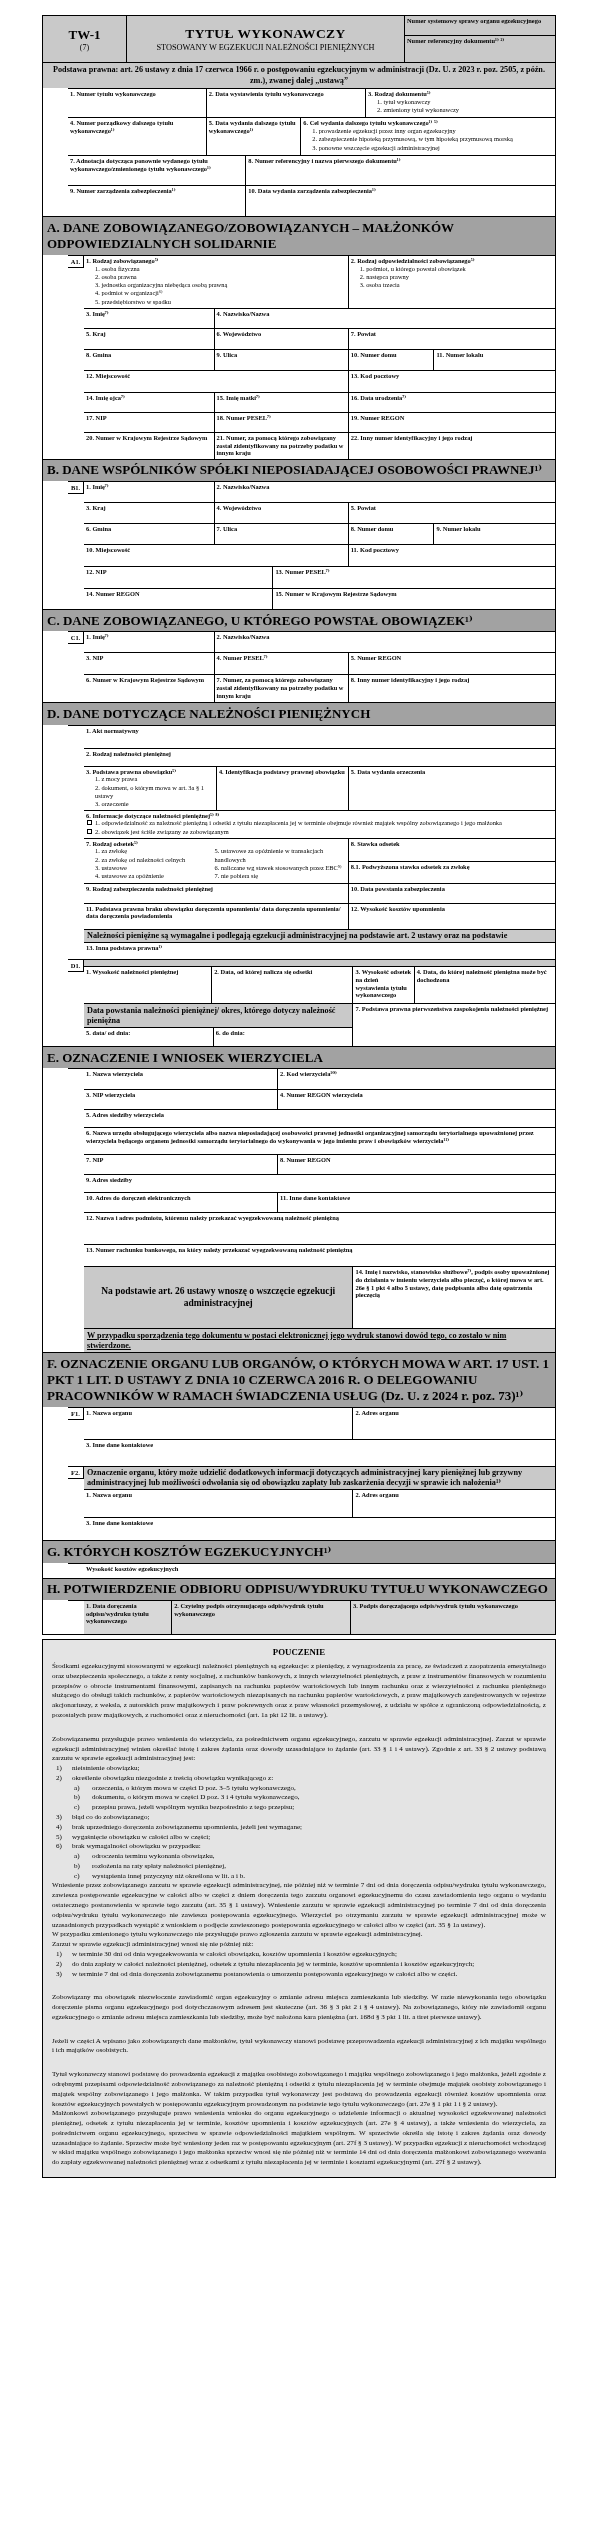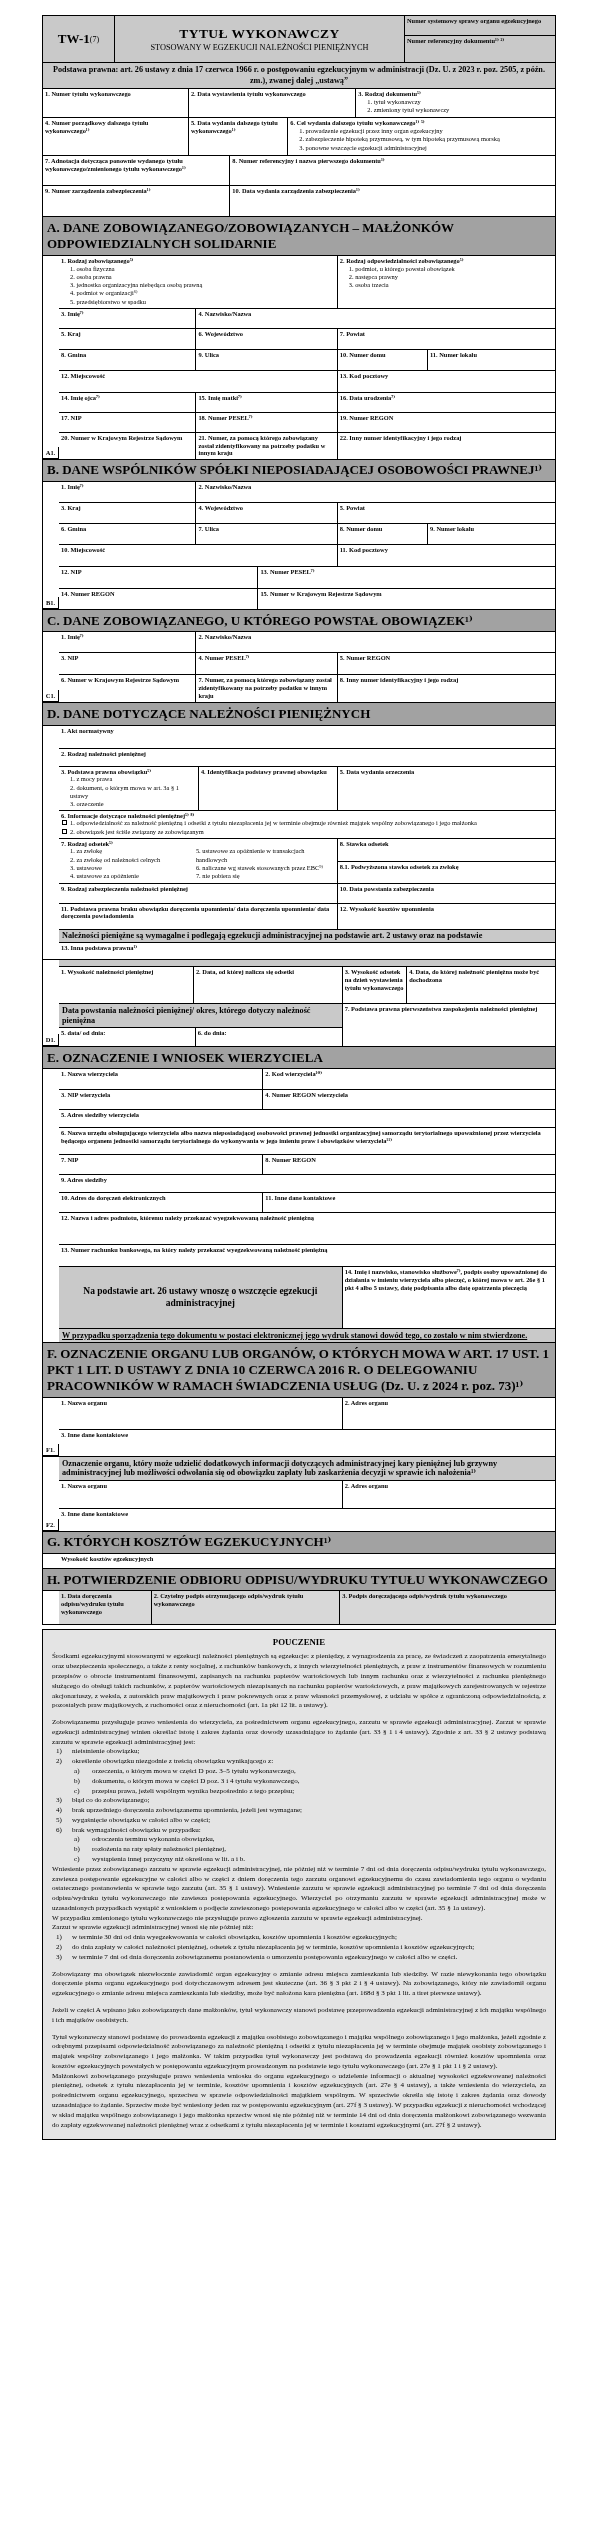--- a/index.html
+++ b/index.html
@@ -7,40 +7,40 @@
   body {
     width:600px; height:2545px; position:relative;
     font-family:"Liberation Serif","DejaVu Serif",serif;
     color:#000;
   }
   .form-wrap { position:absolute; left:42px; top:15px; width:514px; }
   .form-main { border:1.5px solid #000; }
 
   
   .hdr-row { display:flex; height:46px; background:#c9c9c9; }
-  .hdr-code { width:72px; border-right:1px solid #000; display:flex; flex-direction:row;
+  .hdr-code { width:84px; border-right:1px solid #000; display:flex; flex-direction:column;
               align-items:center; justify-content:center; }
   .hdr-code .code { font-size:13px; font-weight:bold; }
   .hdr-code .ver  { font-size:8px; }
   .hdr-title { flex:1; border-right:1px solid #000; display:flex; flex-direction:column;
                align-items:center; justify-content:center; text-align:center; }
   .hdr-title .t1 { font-size:13.5px; font-weight:bold; letter-spacing:.4px; }
   .hdr-title .t2 { font-size:8.3px; margin-top:1px; }
   .hdr-boxes { width:150px; display:flex; flex-direction:column; }
   .hdr-box { flex:1; padding:1px 2px; }
   .hdr-box:first-child { flex:0 0 19px; }
   .hdr-box + .hdr-box { border-top:1px solid #000; }
   .hdr-legal { border-top:1px solid #000; background:#c9c9c9; text-align:center;
                font-weight:bold; font-size:8.2px; line-height:1.3; padding:2px 6px; }
 
   
   #form-body > * { border-top:1px solid #000; }
   .section-bar { background:#a2a2a2; font-weight:bold; font-size:13px; line-height:1.25;
                  padding:2.5px 4px; }
-  .grid-block { display:flex; align-items:flex-end; }
+  .grid-block { display:flex; align-items:flex-start;margin-left:25px; }
   .strip { width:16px; flex:none; background:#aeaeae; border-right:1px solid #000;
            display:flex; flex-direction:column; }
   .strip-label { background:#fff; border-bottom:1px solid #000; text-align:center;
                  font-size:6.5px; font-weight:bold; padding:2px 0; }
   .rows { flex:1; display:flex; flex-direction:column; min-width:0; }
   .form-row { display:flex; align-items:stretch; }
   .form-row + .form-row { border-top:1px solid #000; }
   .fcell { padding:1px 2px; overflow:hidden; min-width:0; }
   .fcell + .fcell { border-left:1px solid #000; }
   .flabel { display:block; font-size:6.4px; font-weight:bold; line-height:1.2; }
@@ -61,21 +61,21 @@
   .fcell.nested { padding:0; display:flex; flex-direction:column; }
   .fcell.nested .form-row:last-child { flex:1; }
   .fcell.stacked { padding:0; display:flex; flex-direction:column; }
   .fcell.stacked .fcell { width:100% !important; border-left:none; flex:1; }
   .fcell.stacked .fcell + .fcell { border-top:1px solid #000; }
 
   
   .pouczenie { border:1px solid #000; background:#e4e4e4; margin-top:4px;
                padding:4px 9px 9px; font-size:7.1px; line-height:1.38; }
   .pz-title { text-align:center; font-weight:bold; font-size:8.8px; margin:2px 0 4px; }
-  .pz-p  { margin-top:7px; text-align:justify; }
+  .pz-p  { margin-top:14px; text-align:justify; }
   .pz-p0 { text-align:justify; }
   .pz-li1 { display:flex; }
   .pz-li1 > .pz-m { width:20px; padding-left:4px; flex:none; }
   .pz-li2 { display:flex; padding-left:22px; }
   .pz-li2 > .pz-m { width:18px; flex:none; }
   .pz-t { flex:1; text-align:justify; }
 </style>
 </head>
 <body>
 

